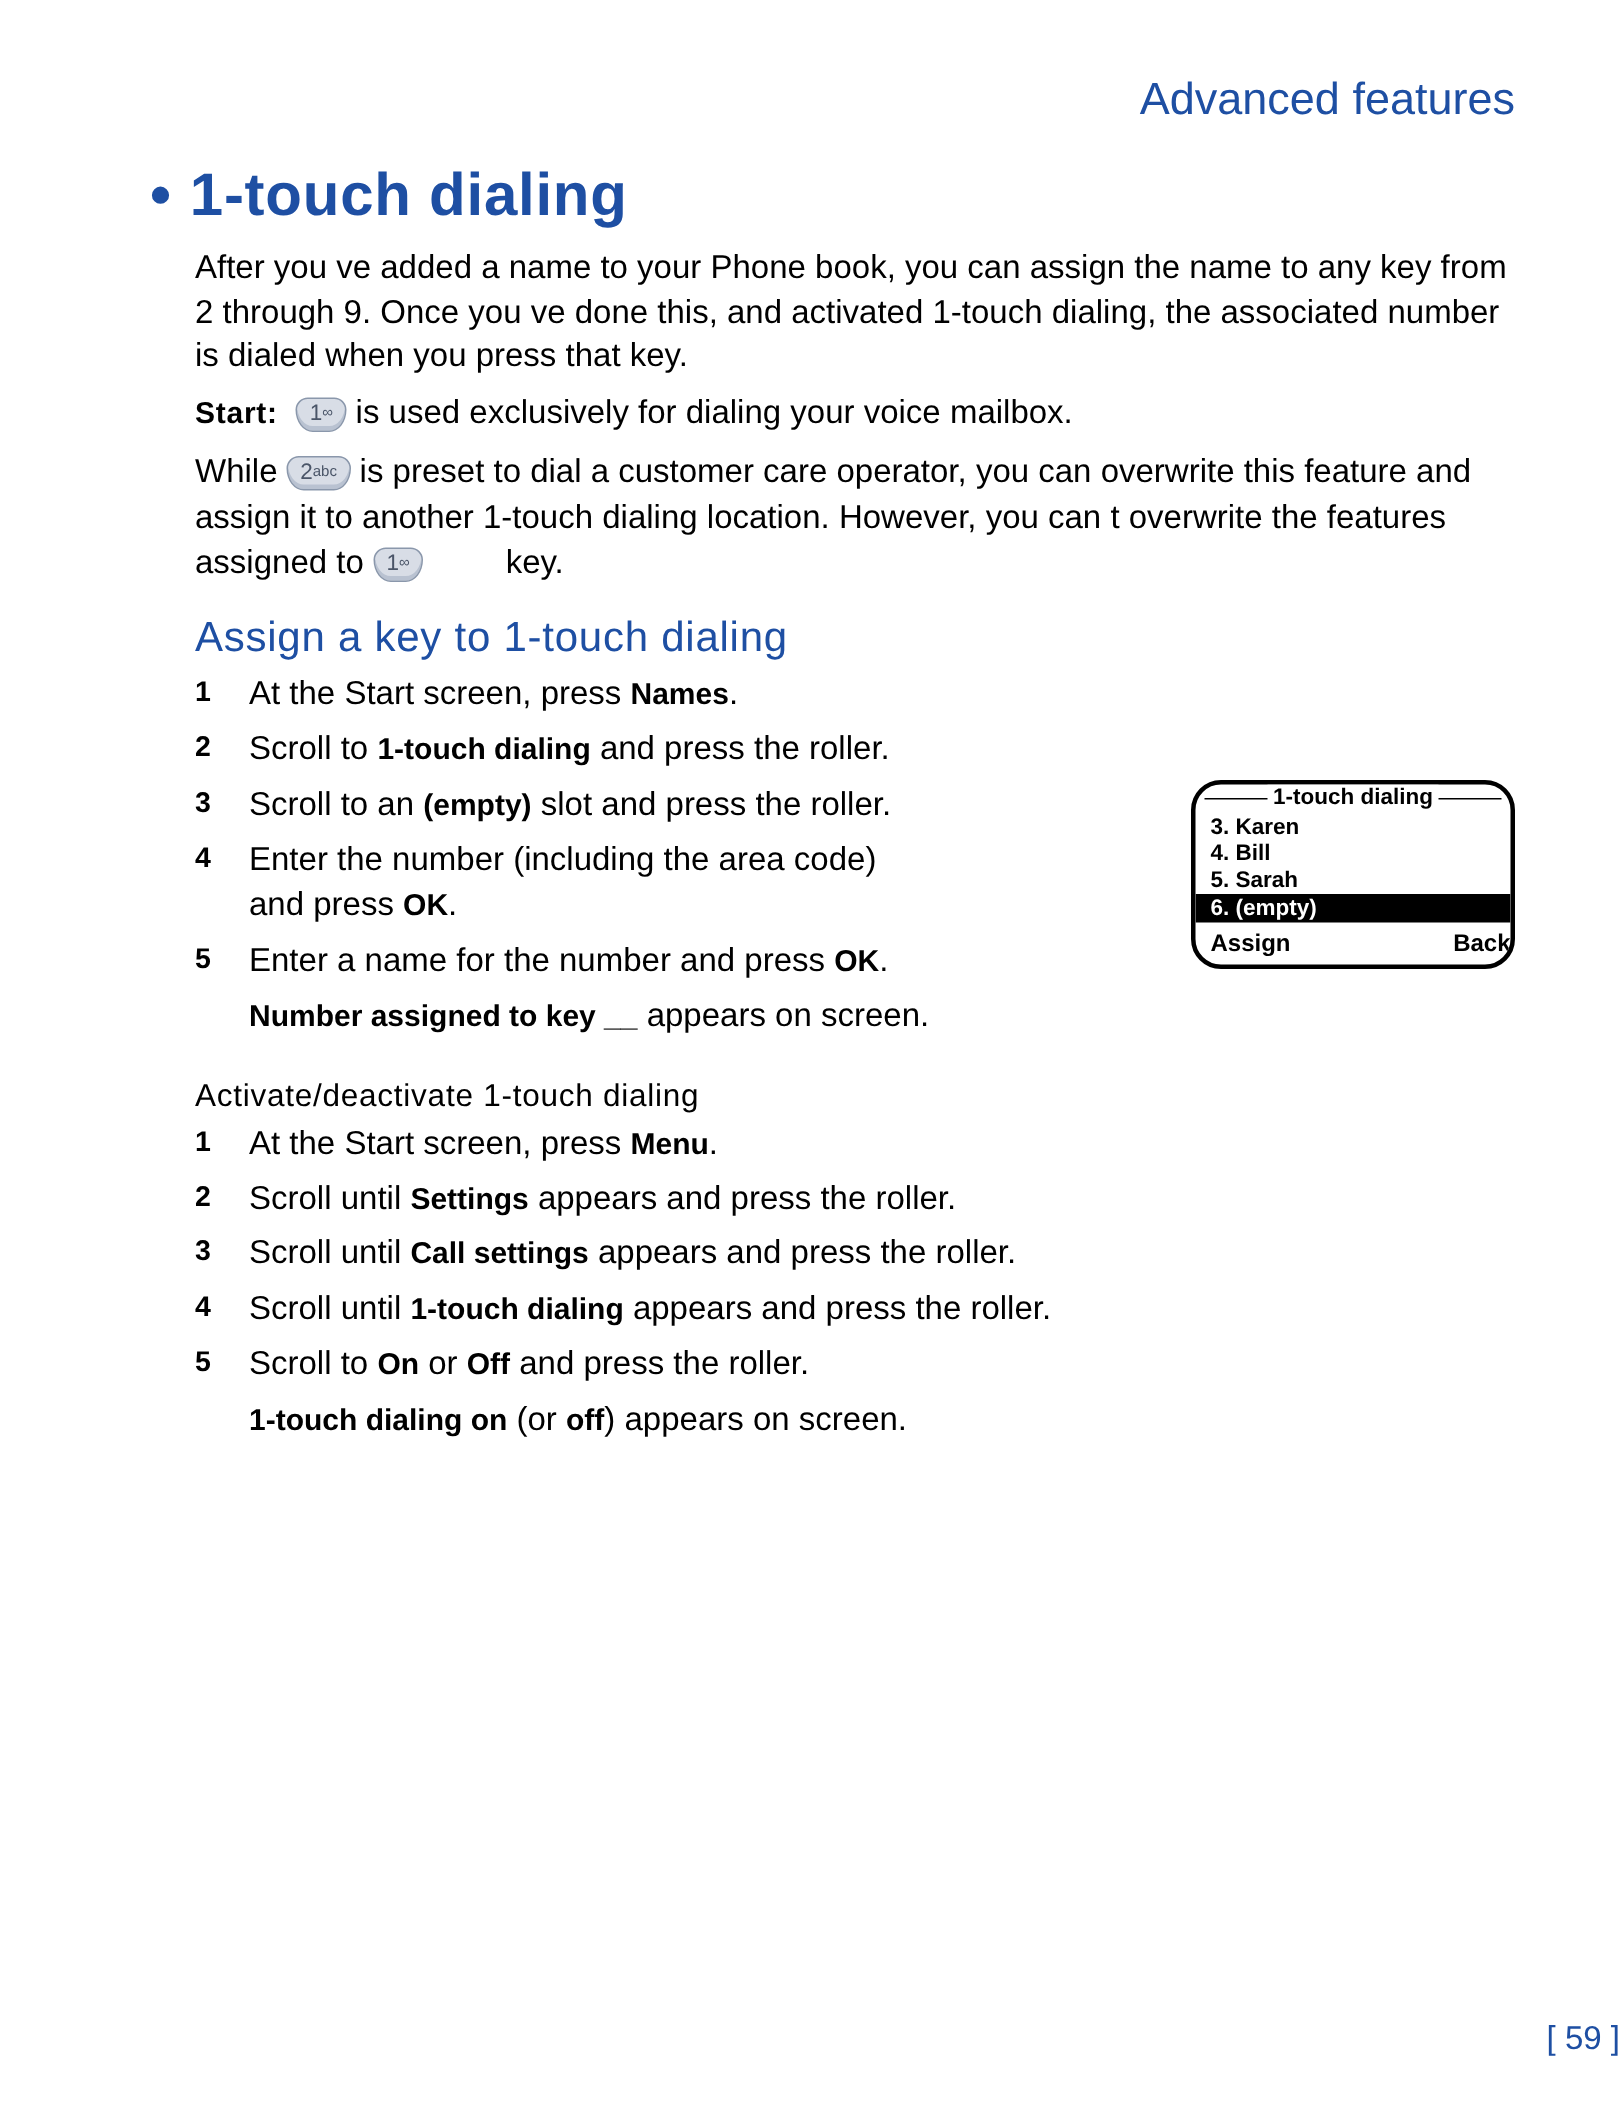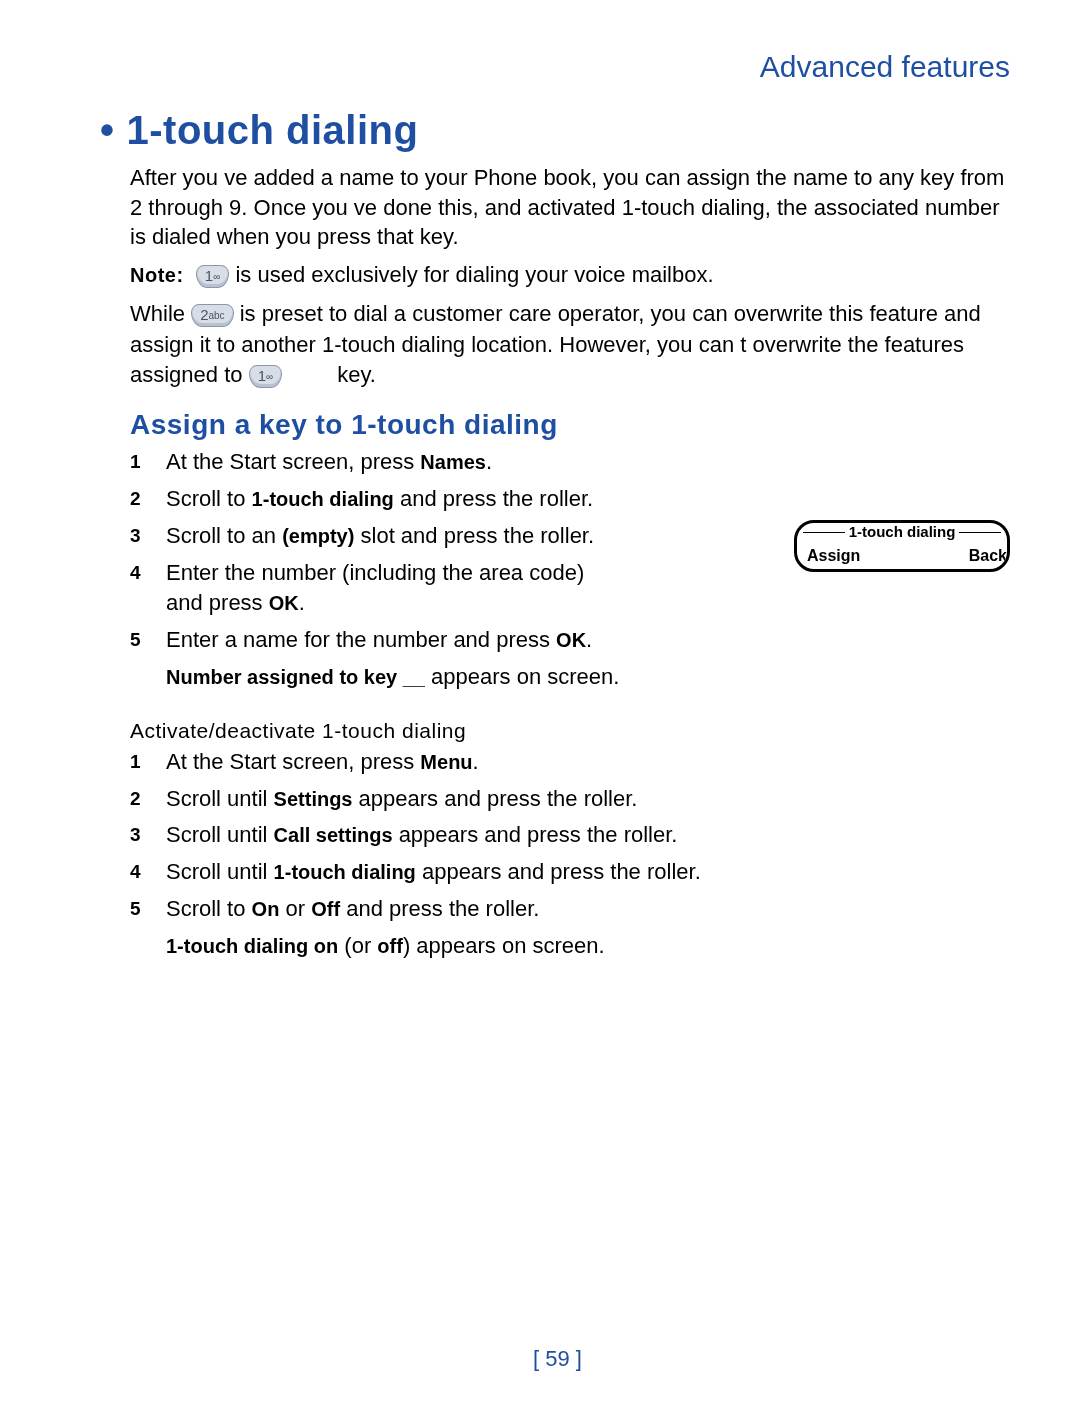--- a/index.html
+++ b/index.html
@@ -53,21 +53,21 @@
     color: #4a5568;
     vertical-align: middle;
     line-height: 1.2;
     box-shadow: inset 0 -3px 0 #b9c2d1;
     font-family: Arial, sans-serif;
   }
   .key .tiny { font-size: 10px; vertical-align: middle; }
   .subheading {
     color: #1e4fa3;
     font-size: 28px;
-    font-weight: bold;
+    font-weight: normal;
     margin: 18px 0 6px 0;
     letter-spacing: 0.5px;
   }
   ol.steps {
     list-style: none;
     padding: 0;
     margin: 0;
     counter-reset: step;
   }
   ol.steps > li {
@@ -96,21 +96,21 @@
     font-family: Verdana, Arial, sans-serif;
     font-size: 21px;
     margin: 26px 0 4px 0;
     letter-spacing: 0.5px;
   }
   .page-num {
     position: absolute;
     bottom: 40px;
     left: 0;
     right: 0;
-    text-align: center;
+    text-align: right;
     color: #1e4fa3;
     font-size: 22px;
     padding-left: 35px;
   }
   
   .phone-screen {
     position: absolute;
     right: 70px;
     top: 520px;
     width: 210px;
@@ -165,21 +165,21 @@
 </head>
 <body>
 
 <div class="header-tag">Advanced features</div>
 
 <h1 class="page-title"><span class="bullet">•</span><span>1-touch dialing</span></h1>
 
 <div class="intro">After you ve added a name to your Phone book, you can assign the name to any key from 2 through 9. Once you ve done this, and activated 1-touch dialing, the associated number is dialed when you press that key.</div>
 
 <div class="note-line">
-  <span class="note-label">Note:</span>&nbsp;
+  <span class="note-label">Start:</span>&nbsp;
   <span class="key"><span>1</span><span class="tiny">∞</span></span>
   <span> is used exclusively for dialing your voice mailbox.</span>
 </div>
 
 <div class="note-line">
   <span>While </span>
   <span class="key"><span>2</span><span class="tiny">abc</span></span>
   <span> is preset to dial a customer care operator, you can overwrite this feature and assign it to another 1-touch dialing location. However, you can t overwrite the features assigned to </span>
   <span class="key"><span>1</span><span class="tiny">∞</span></span>
   &nbsp;&nbsp;&nbsp;&nbsp;&nbsp;&nbsp;&nbsp;
@@ -227,19 +227,25 @@
   <li>
     <span>Scroll to </span><span class="bold-inline">On</span><span> or </span><span class="bold-inline">Off</span><span> and press the roller.</span>
     <div style="margin-top:6px;">
       <span class="bold-inline">1-touch dialing on</span><span> (or </span><span class="bold-inline">off</span><span>) appears on screen.</span>
     </div>
   </li>
 </ol>
 
 <div class="phone-screen">
   <div class="ps-title-wrap"><span class="ps-title">1-touch dialing</span></div>
+  <div class="ps-list">
+    <div>3. Karen</div>
+    <div>4. Bill</div>
+    <div>5. Sarah</div>
+    <div class="ps-sel">6. (empty)</div>
+  </div>
   <div class="ps-softkeys">
     <span>Assign</span>
     <span>Back</span>
   </div>
 </div>
 
 <div class="page-num">[ 59 ]</div>
 
 </body></html>

